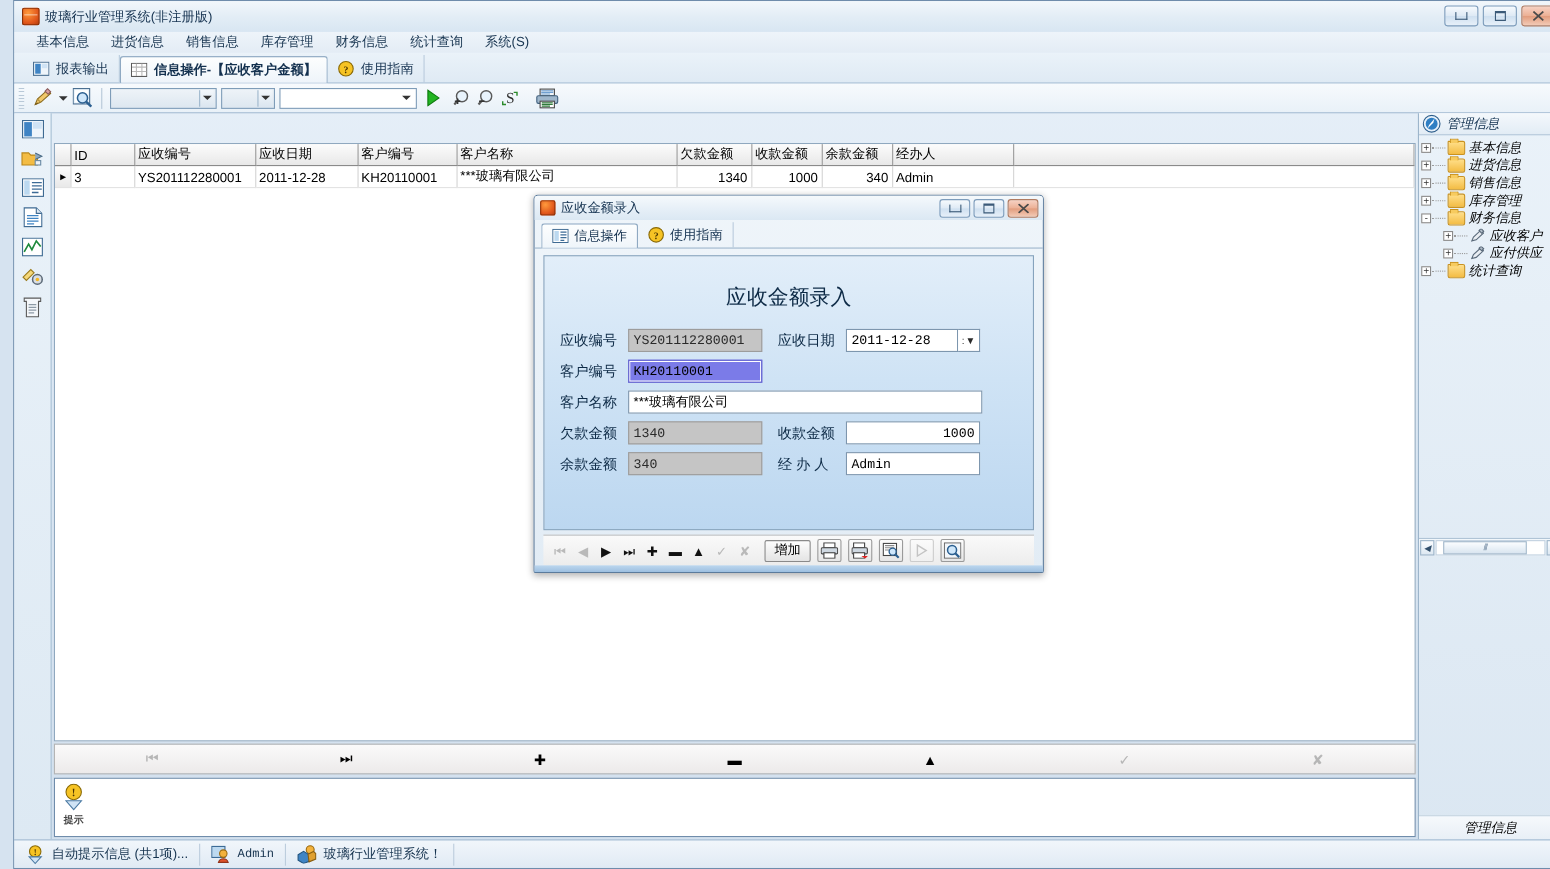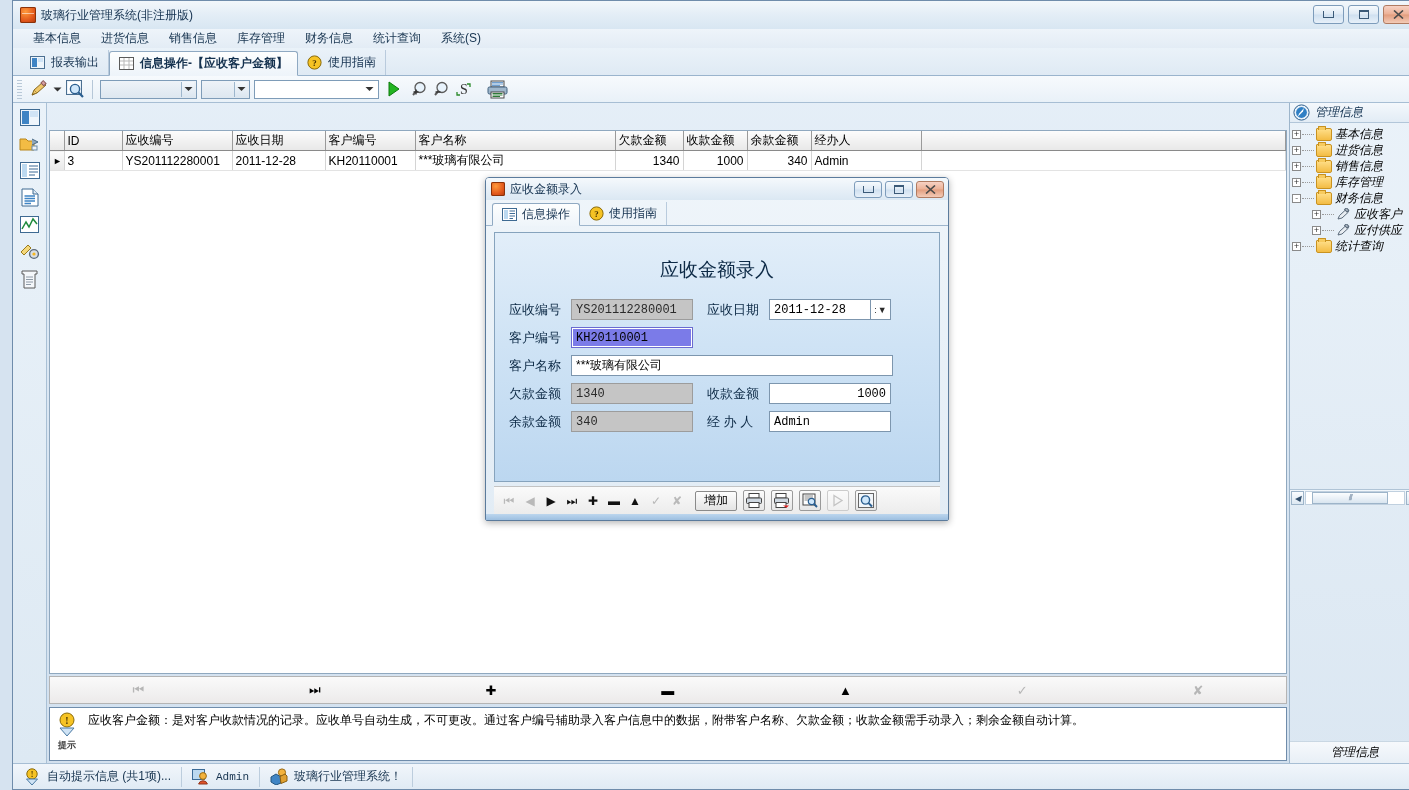--- a/index.html
+++ b/index.html
@@ -528,21 +528,20 @@
 
       <div class="hintbox">
         <div class="hint-ico">
           <svg width="22" height="26" viewBox="0 0 22 26">
             <circle cx="11" cy="8" r="7" fill="#f6c324" stroke="#8a6a06"></circle>
             <text x="11" y="12" font-size="10" font-family="Liberation Serif, serif" font-weight="bold" text-anchor="middle" fill="#4a3502">!</text>
             <path d="M4 16 L18 16 L11 24 Z" fill="#cfe3f5" stroke="#4b7aa3"></path>
           </svg>
           <span class="lbl">提示</span>
         </div>
-        <div class="hint-txt">应收客户金额：是对客户收款情况的记录。应收单号自动生成，不可更改。通过客户编号辅助录入客户信息中的数据，附带客户名称、欠款金额；收款金额需手动录入；剩余金额自动计算。</div>
       </div>
     </div>
 
     <div class="rightpanel">
       <div class="rp-head">
         <svg width="17" height="17" viewBox="0 0 17 17">
           <circle cx="8.5" cy="8.5" r="7.6" fill="#e7f1fa" stroke="#2f5f8c"></circle>
           <circle cx="8.5" cy="8.5" r="5.4" fill="#2f7fc4"></circle>
           <path d="M11 4 L6.2 9.6 L4.5 13 L10 7.5 Z" fill="#ffffff"></path>
         </svg>

